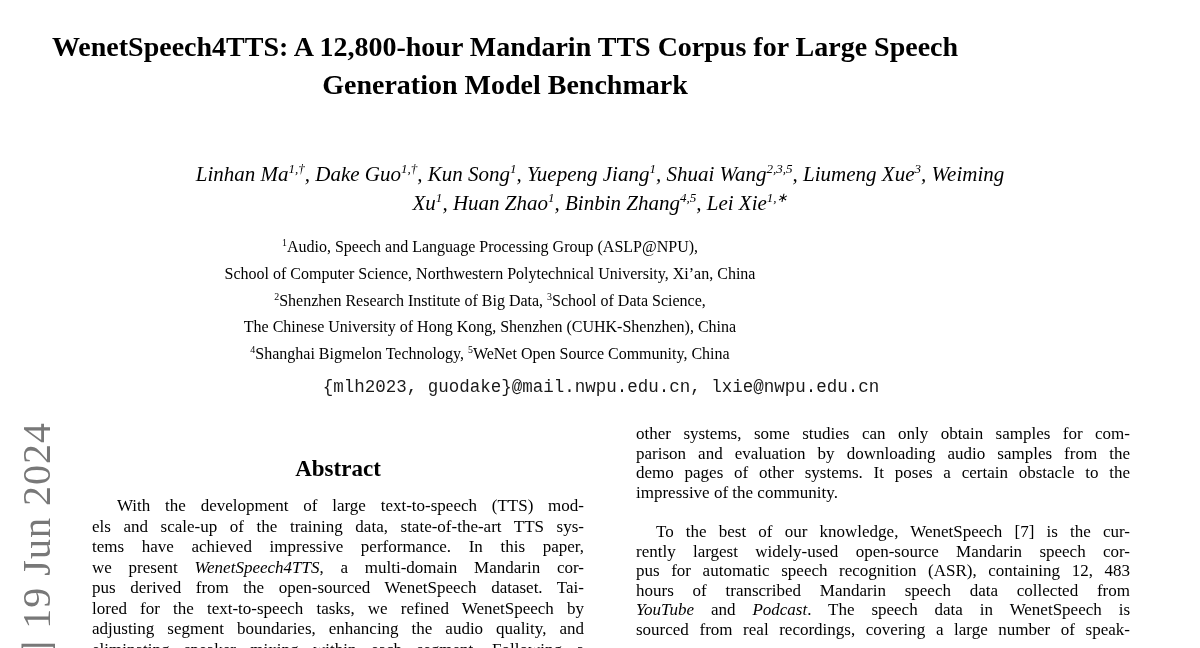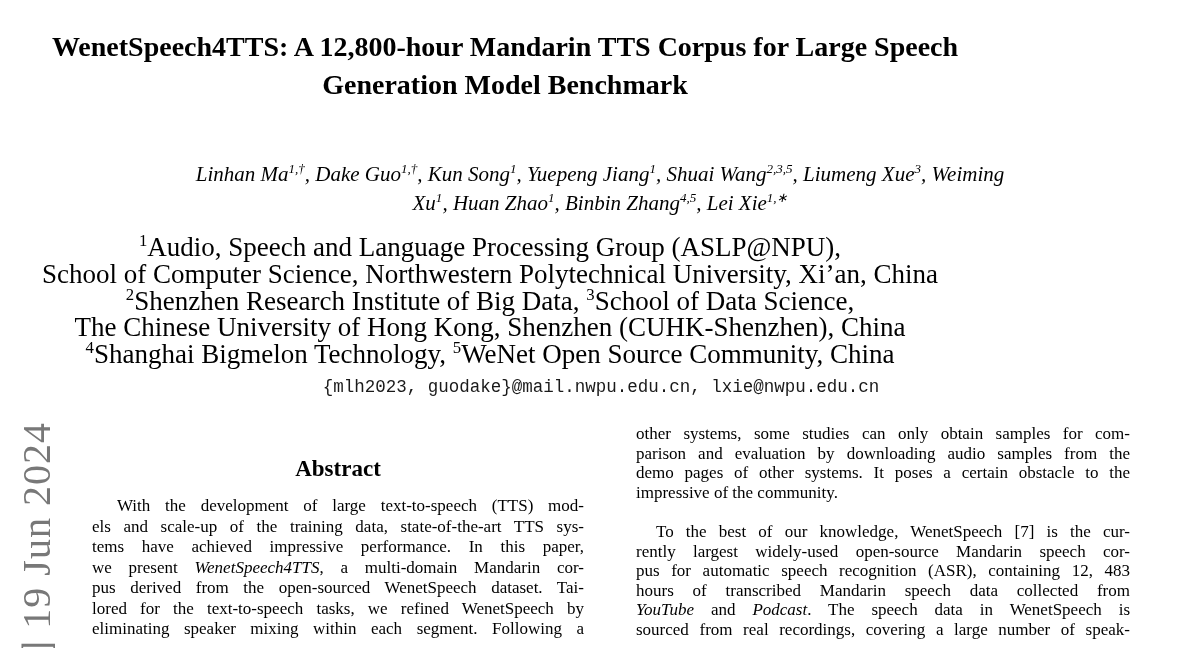--- a/index.html
+++ b/index.html
@@ -36,21 +36,21 @@
   }
   .authors {
     position: absolute;
     top: 160px; left: 0; width: 1200px;
     font-style: italic;
     font-size: 21px; line-height: 29px;
   }
   .affils {
     position: absolute;
     top: 234px; left: 0; width: 980px;
-    font-size: 27px; line-height: 26.8px;
+    font-size: 16px; line-height: 26.8px;
   }
   .email {
     position: absolute;
     top: 377px; left: 1px; width: 1200px;
     text-align: center;
     font-family: "Liberation Mono", monospace;
     font-size: 17.5px; line-height: 20px;
     color: #1a1a1a;
   }
 
@@ -115,20 +115,21 @@
 
   <div class="col-left">
     <div class="abs-head">Abstract</div>
     <div class="abs-body">
         <div class="tline indent25"><span>With the development of large text-to-speech (TTS) mod-</span></div>
         <div class="tline"><span>els and scale-up of the training data, state-of-the-art TTS sys-</span></div>
         <div class="tline"><span>tems have achieved impressive performance. In this paper,</span></div>
         <div class="tline"><span>we present </span><i>WenetSpeech4TTS</i><span>, a multi-domain Mandarin cor-</span></div>
         <div class="tline"><span>pus derived from the open-sourced WenetSpeech dataset. Tai-</span></div>
         <div class="tline"><span>lored for the text-to-speech tasks, we refined WenetSpeech by</span></div>
+        <div class="tline"><span>adjusting segment boundaries, enhancing the audio quality, and</span></div>
         <div class="tline"><span>eliminating speaker mixing within each segment. Following a</span></div>
       </div>
   </div>
 
   <div class="col-right">
     <div>
         <div class="tline"><span>other systems, some studies can only obtain samples for com-</span></div>
         <div class="tline"><span>parison and evaluation by downloading audio samples from the</span></div>
         <div class="tline"><span>demo pages of other systems. It poses a certain obstacle to the</span></div>
         <div class="tline para-end"><span>impressive of the community.</span></div>

